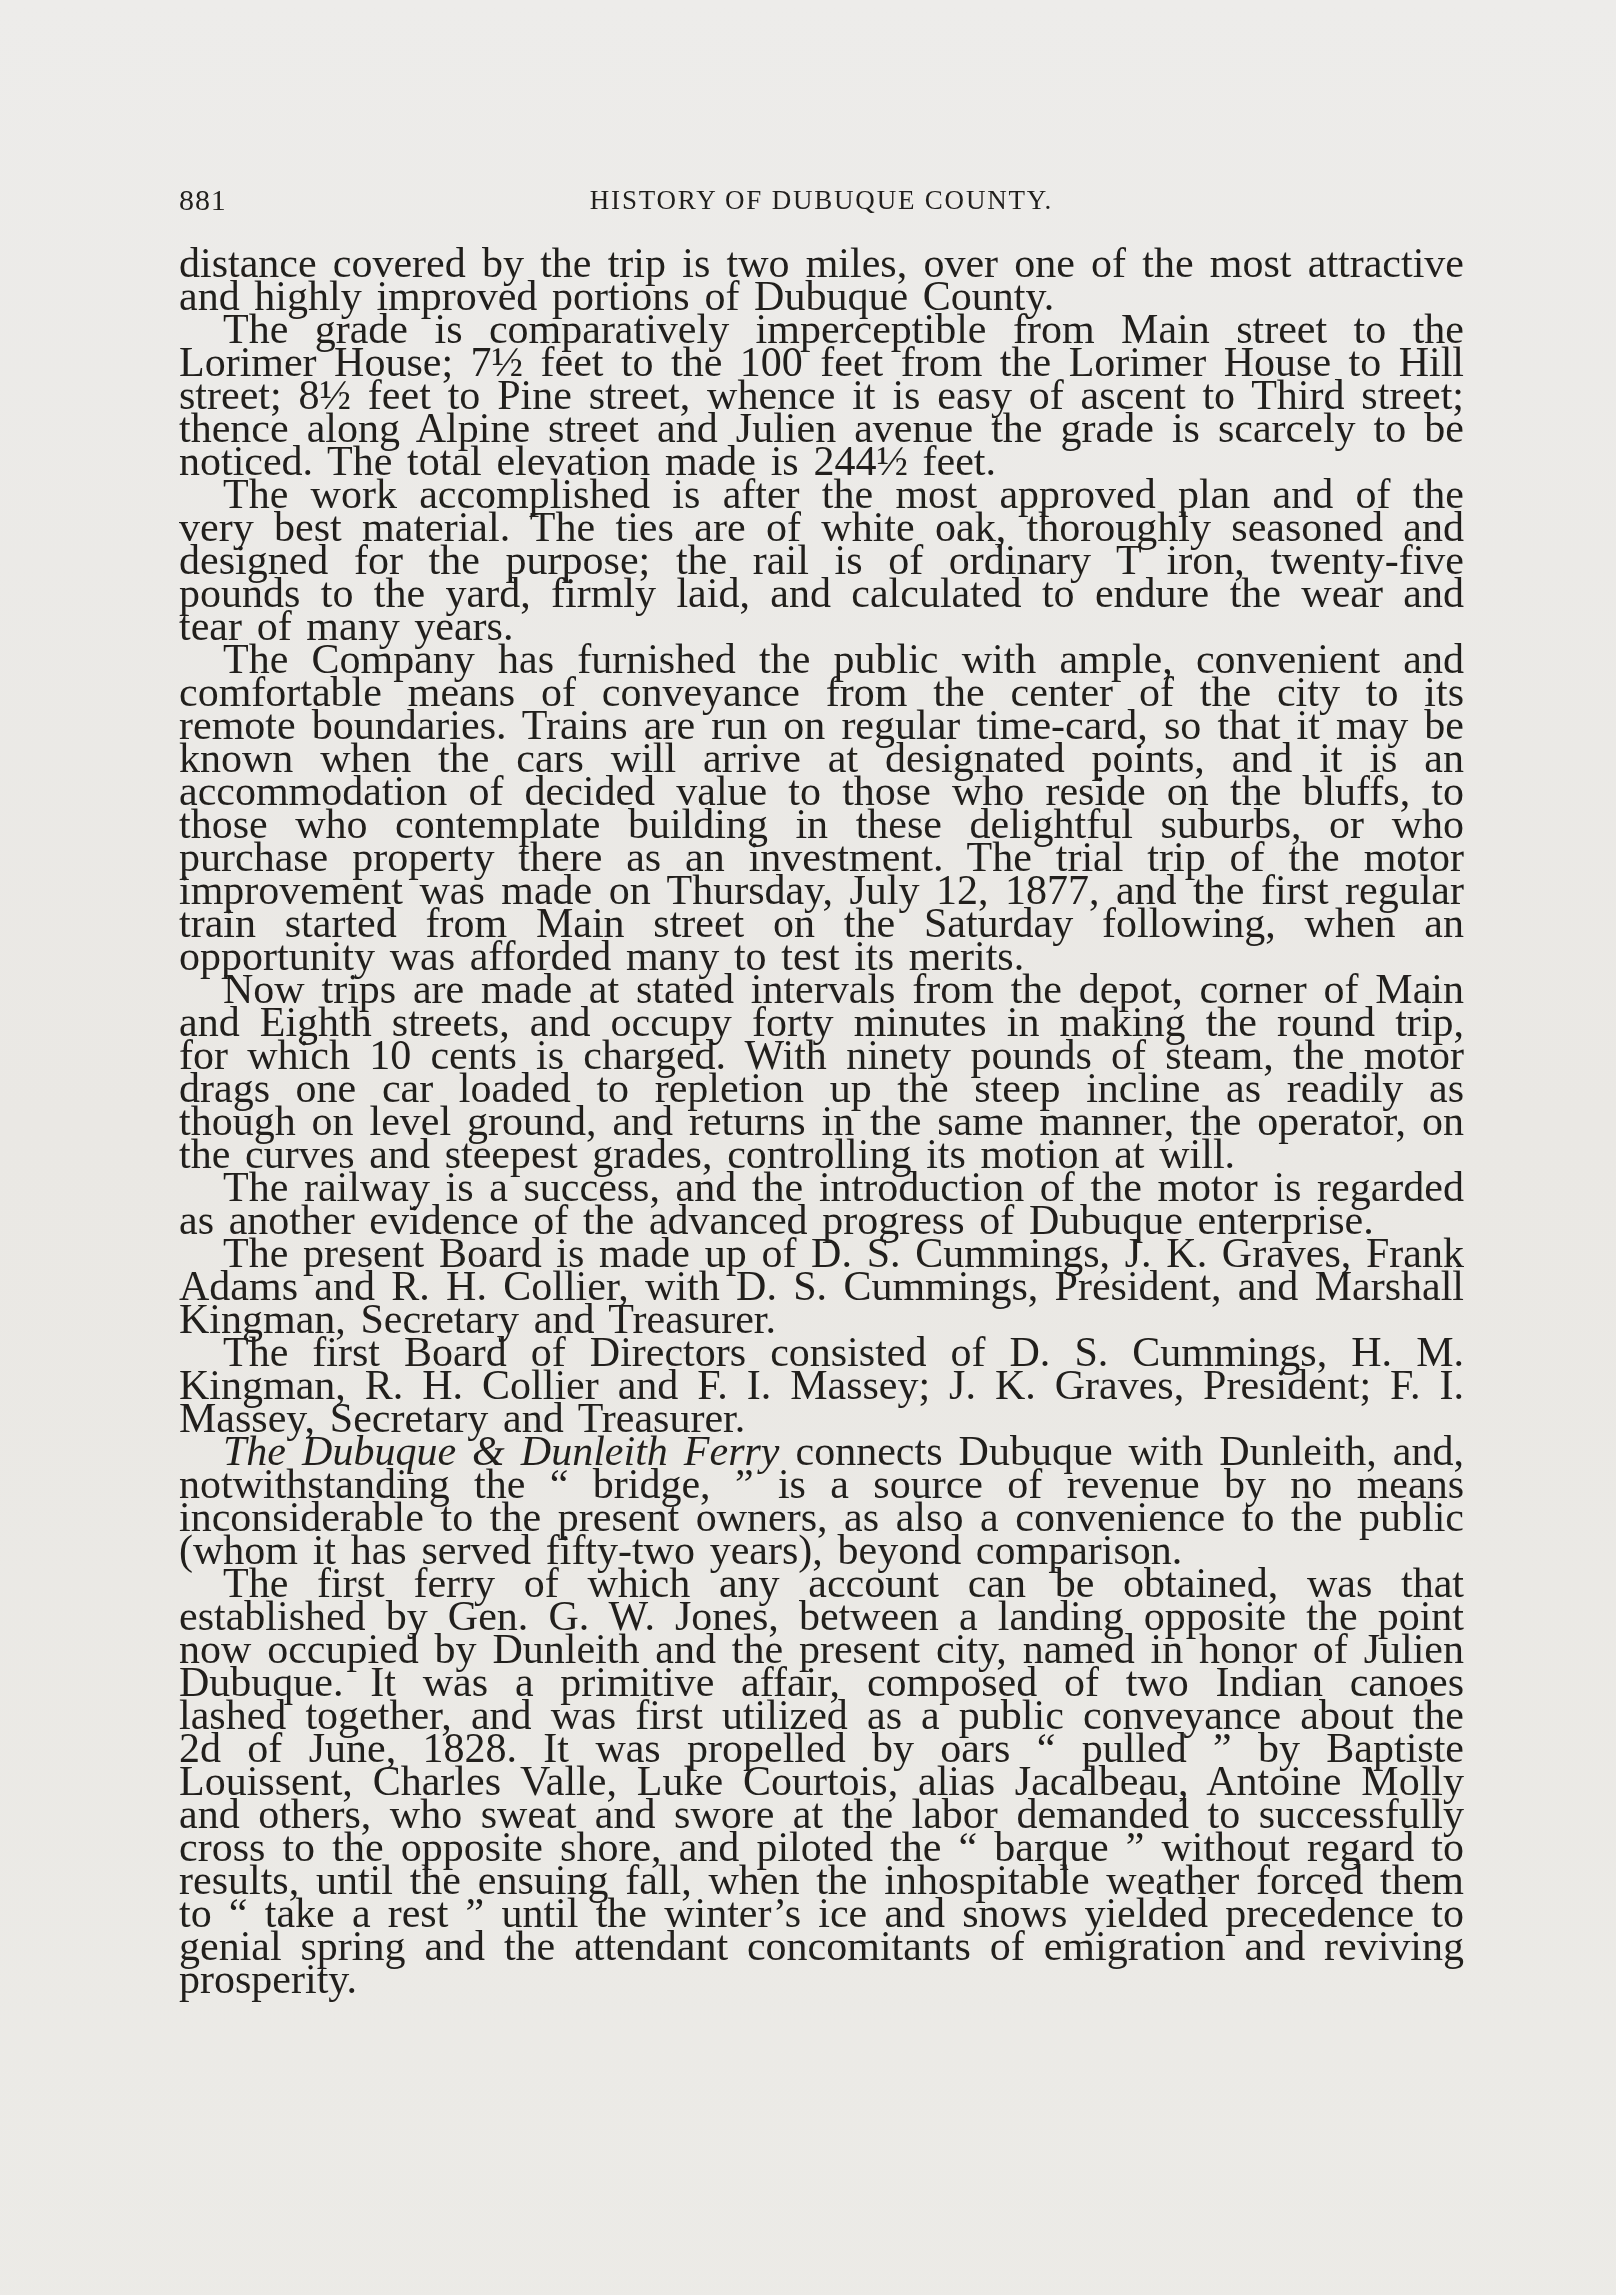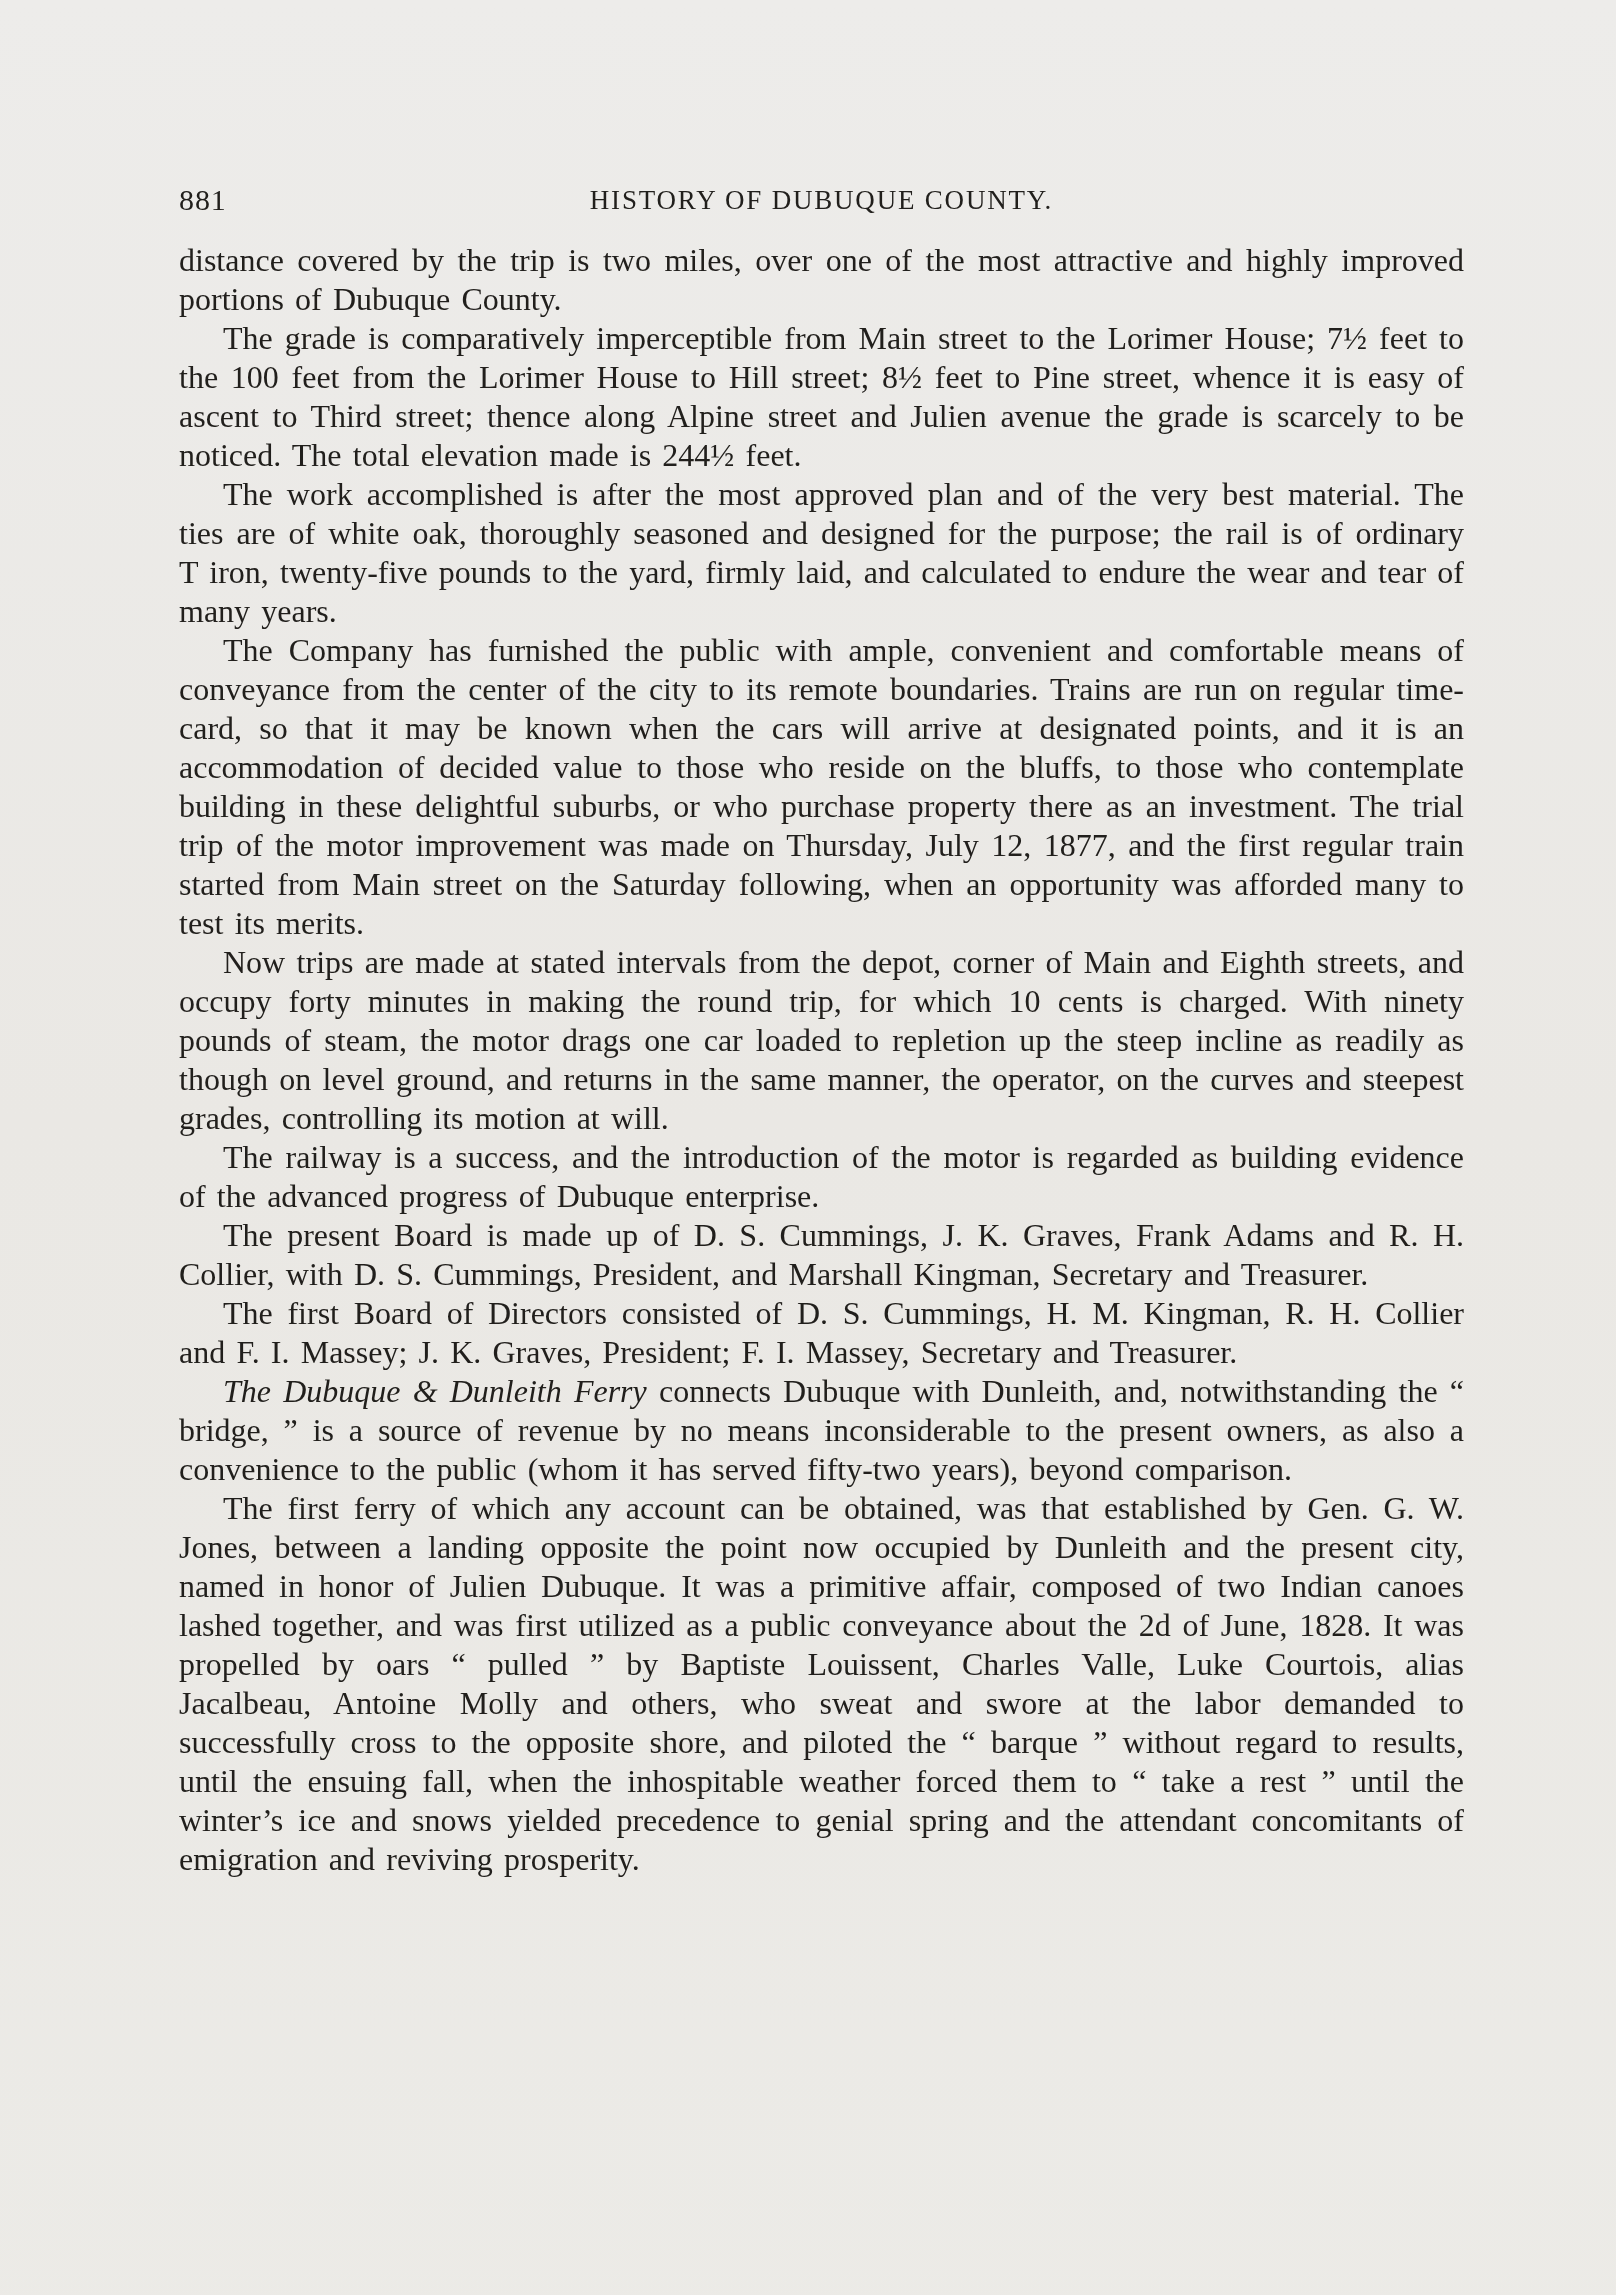--- a/index.html
+++ b/index.html
@@ -33,23 +33,23 @@
     letter-spacing: 0.9px;
   }
   .running-title {
     display: block;
     text-align: center;
     font-size: 27px;
     letter-spacing: 1.8px;
     padding-top: 1.8px;
   }
   .page-body {
-    margin-top: 16px;
-    font-size: 32px;
-    line-height: 39px;
+    margin-top: 22px;
+    font-size: 42px;
+    line-height: 33px;
     text-align: justify;
     word-spacing: 0.10em;
   }
   .para {
     margin: 0;
     padding: 0;
   }
   .para.indent {
     text-indent: 44px;
   }
@@ -64,20 +64,20 @@
   <header class="page-header">
     <span class="page-number">881</span>
     <span class="running-title">HISTORY OF DUBUQUE COUNTY.</span>
   </header>
   <main class="page-body">
       <p class="para">distance covered by the trip is two miles, over one of the most attractive and highly improved portions of Dubuque County.</p>
       <p class="para indent">The grade is comparatively imperceptible from Main street to the Lorimer House; 7½ feet to the 100 feet from the Lorimer House to Hill street; 8½ feet to Pine street, whence it is easy of ascent to Third street; thence along Alpine street and Julien avenue the grade is scarcely to be noticed. The total elevation made is 244½ feet.</p>
       <p class="para indent">The work accomplished is after the most approved plan and of the very best material. The ties are of white oak, thoroughly seasoned and designed for the purpose; the rail is of ordinary T iron, twenty-five pounds to the yard, firmly laid, and calculated to endure the wear and tear of many years.</p>
       <p class="para indent">The Company has furnished the public with ample, convenient and comfortable means of conveyance from the center of the city to its remote boundaries. Trains are run on regular time-card, so that it may be known when the cars will arrive at designated points, and it is an accommodation of decided value to those who reside on the bluffs, to those who contemplate building in these delightful suburbs, or who purchase property there as an investment. The trial trip of the motor improvement was made on Thursday, July 12, 1877, and the first regular train started from Main street on the Saturday following, when an opportunity was afforded many to test its merits.</p>
       <p class="para indent">Now trips are made at stated intervals from the depot, corner of Main and Eighth streets, and occupy forty minutes in making the round trip, for which 10 cents is charged. With ninety pounds of steam, the motor drags one car loaded to repletion up the steep incline as readily as though on level ground, and returns in the same manner, the operator, on the curves and steepest grades, controlling its motion at will.</p>
-      <p class="para indent">The railway is a success, and the introduction of the motor is regarded as building evidence of the advanced progress of Dubuque enterprise.</p>
+      <p class="para indent">The railway is a success, and the introduction of the motor is regarded as another evidence of the advanced progress of Dubuque enterprise.</p>
       <p class="para indent">The present Board is made up of D. S. Cummings, J. K. Graves, Frank Adams and R. H. Collier, with D. S. Cummings, President, and Marshall Kingman, Secretary and Treasurer.</p>
       <p class="para indent">The first Board of Directors consisted of D. S. Cummings, H. M. Kingman, R. H. Collier and F. I. Massey; J. K. Graves, President; F. I. Massey, Secretary and Treasurer.</p>
       <p class="para indent"><em>The Dubuque &amp; Dunleith Ferry</em> connects Dubuque with Dunleith, and, notwithstanding the “ bridge, ” is a source of revenue by no means inconsiderable to the present owners, as also a convenience to the public (whom it has served fifty-two years), beyond comparison.</p>
       <p class="para indent">The first ferry of which any account can be obtained, was that established by Gen. G. W. Jones, between a landing opposite the point now occupied by Dunleith and the present city, named in honor of Julien Dubuque. It was a primitive affair, composed of two Indian canoes lashed together, and was first utilized as a public conveyance about the 2d of June, 1828. It was propelled by oars “ pulled ” by Baptiste Louissent, Charles Valle, Luke Courtois, alias Jacalbeau, Antoine Molly and others, who sweat and swore at the labor demanded to successfully cross to the opposite shore, and piloted the “ barque ” without regard to results, until the ensuing fall, when the inhospitable weather forced them to “ take a rest ” until the winter’s ice and snows yielded precedence to genial spring and the attendant concomitants of emigration and reviving prosperity.</p>
     </main>
 </div>
 
 
 </body></html>

